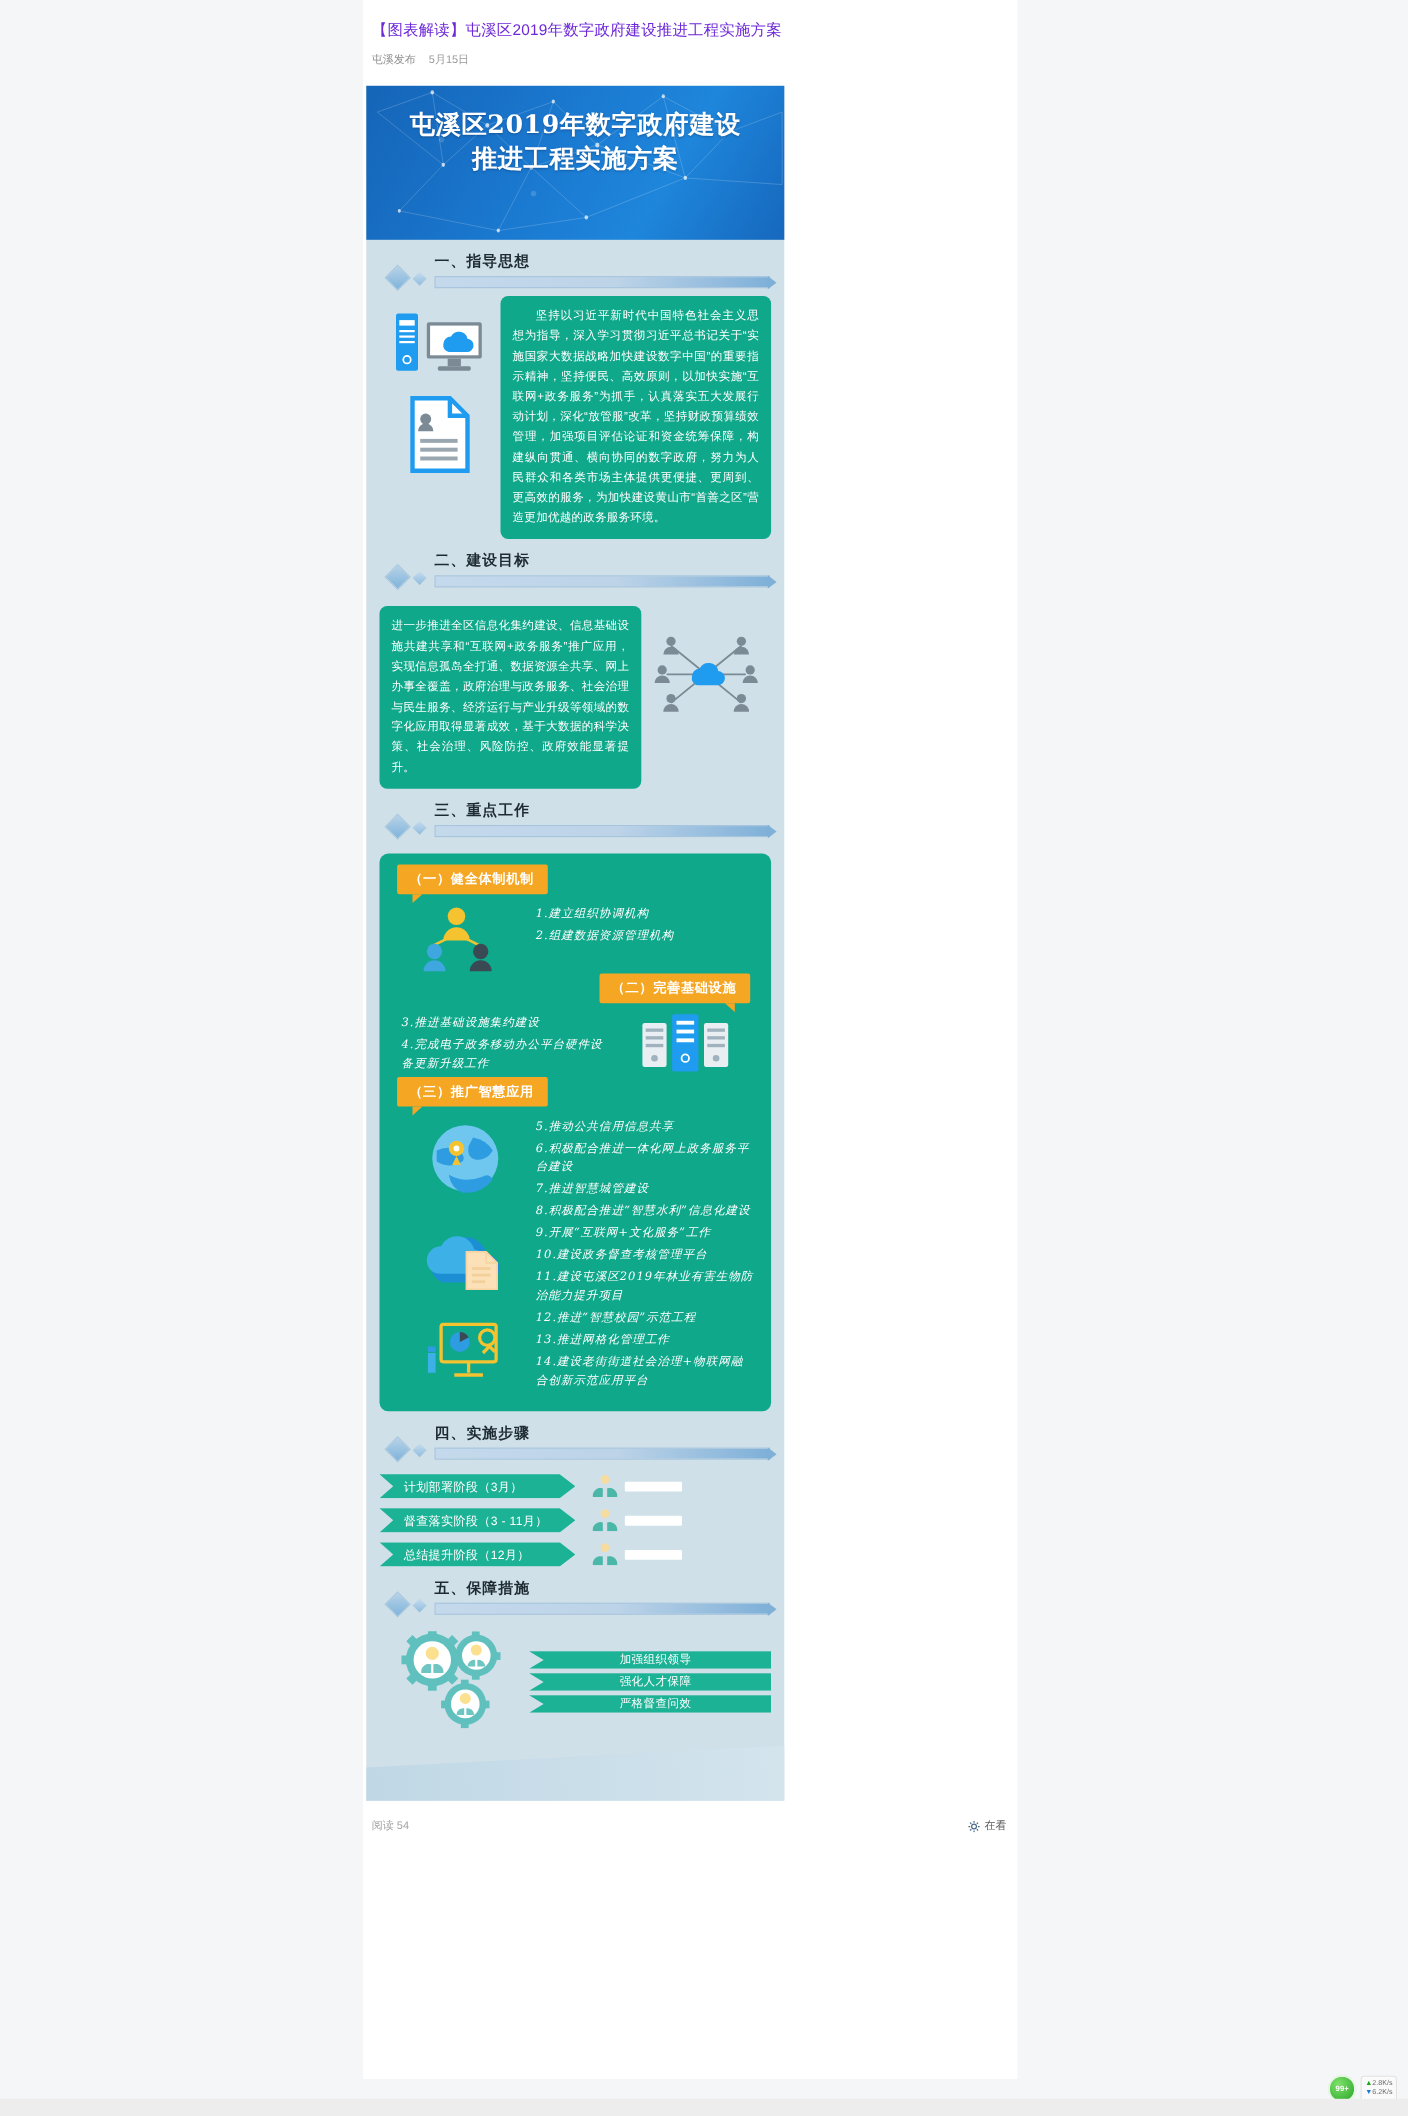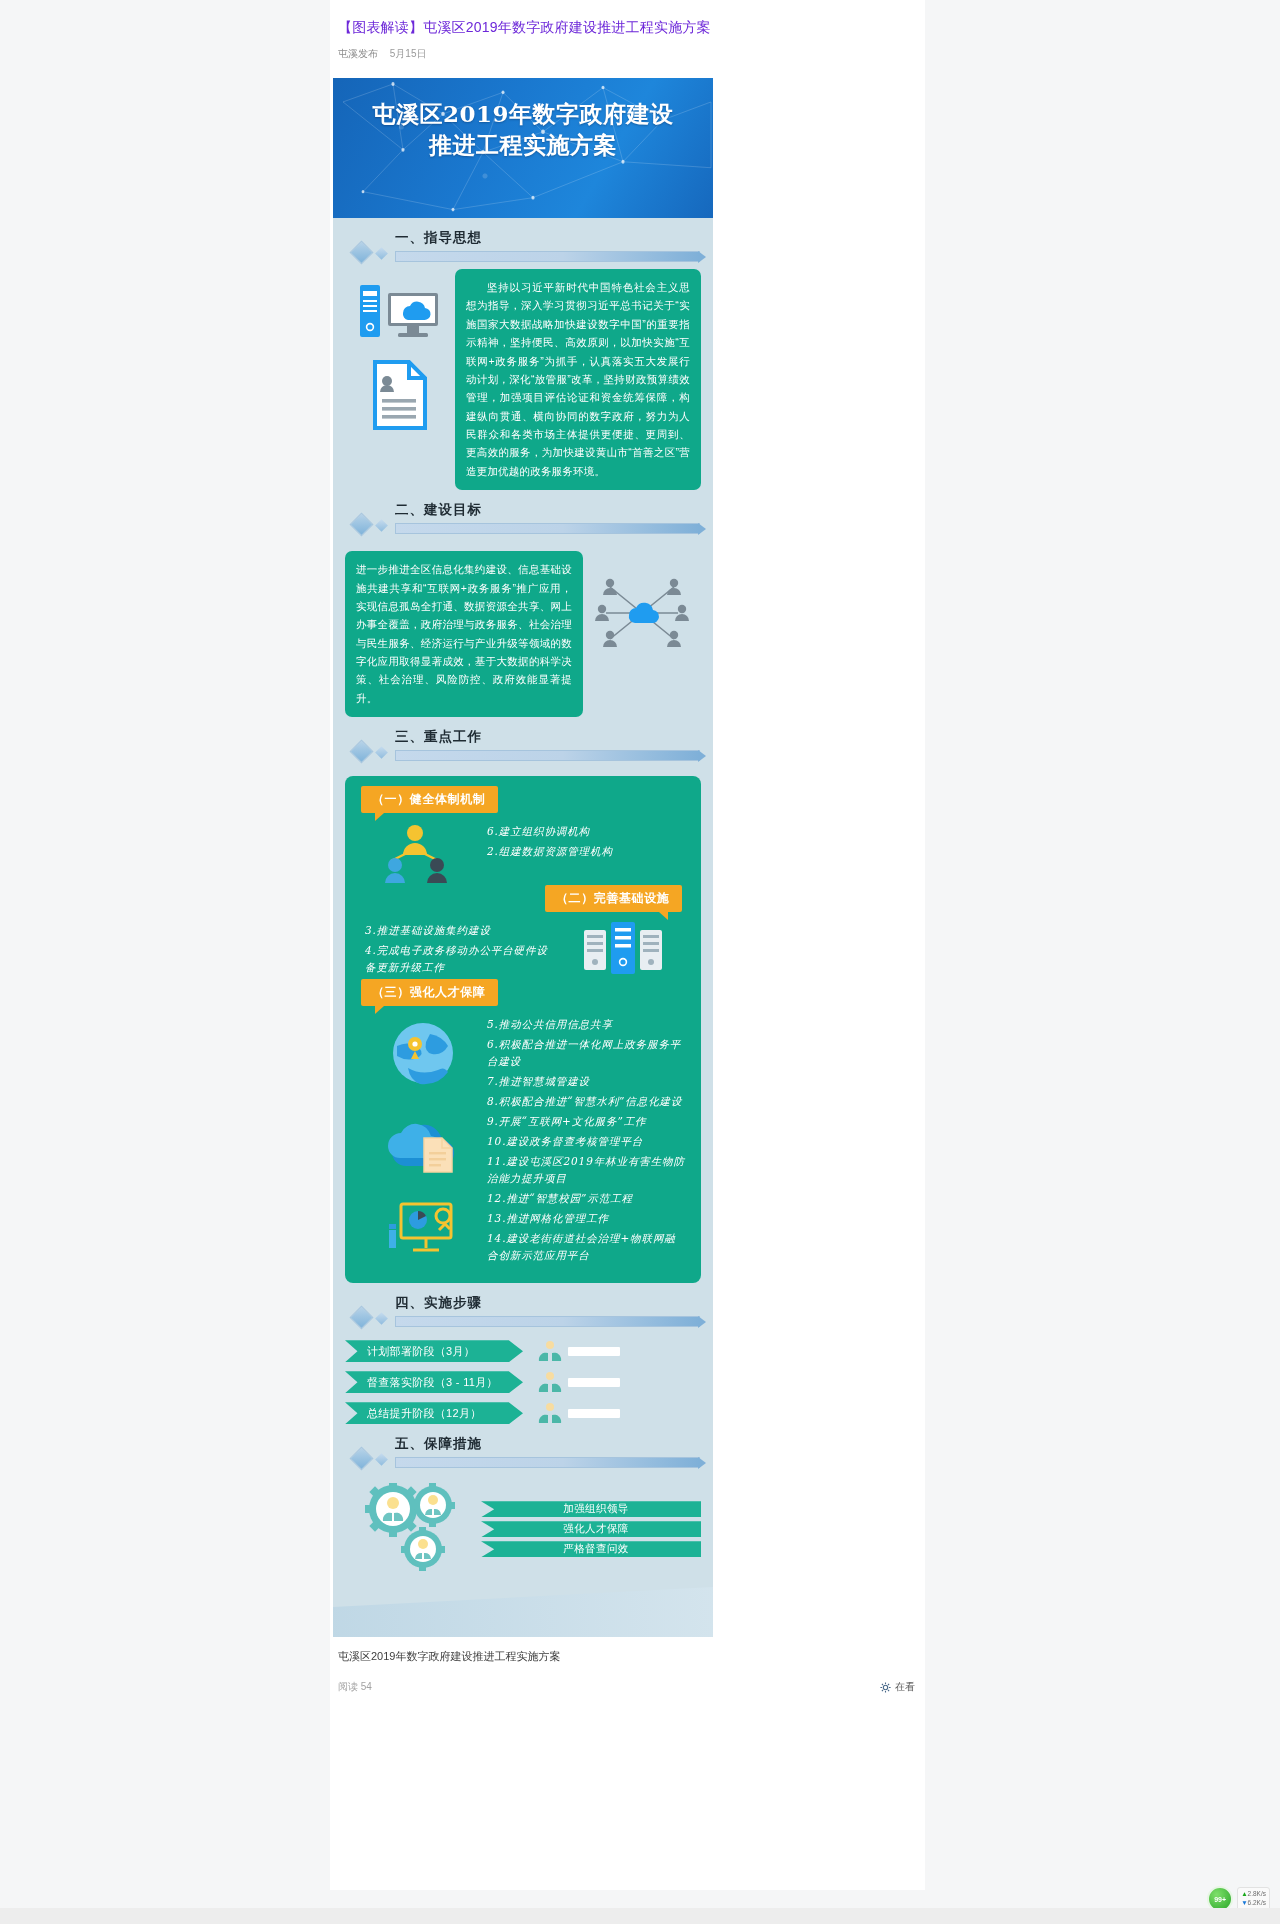--- a/index.html
+++ b/index.html
@@ -402,21 +402,21 @@
             <circle cx="34" cy="12" r="8" fill="#f5c330"></circle>
             <path d="M22 34 a12 12 0 0 1 24 0 z" fill="#f5c330"></path>
             <path d="M10 40 l24 -12 l24 12" stroke="#f5c330" stroke-width="2.4" fill="none"></path>
             <circle cx="14" cy="44" r="7" fill="#3ea7e0"></circle>
             <path d="M4 62 a10 10 0 0 1 20 0 z" fill="#3ea7e0"></path>
             <circle cx="56" cy="44" r="7" fill="#3a4a55"></circle>
             <path d="M46 62 a10 10 0 0 1 20 0 z" fill="#3a4a55"></path>
           </svg>
         </div>
         <ul class="hand-list w-list">
-          <li>6.建立组织协调机构</li>
+          <li>1.建立组织协调机构</li>
           <li>2.组建数据资源管理机构</li>
         </ul>
       </div>
 
       
       <div class="tab-label shift">（二）完善基础设施</div>
       <div class="work-row rev">
         <div class="w-icon">
           <svg width="82" height="56" viewBox="0 0 82 56">
             <rect x="2" y="10" width="22" height="40" rx="2" fill="#e8eef2"></rect>
@@ -436,21 +436,21 @@
             <circle cx="69" cy="42" r="3" fill="#9fb2bd"></circle>
           </svg>
         </div>
         <ul class="hand-list w-list">
           <li>3.推进基础设施集约建设</li>
           <li>4.完成电子政务移动办公平台硬件设备更新升级工作</li>
         </ul>
       </div>
 
       
-      <div class="tab-label">（三）强化人才保障</div>
+      <div class="tab-label">（三）推广智慧应用</div>
       <div class="work-row">
         <div class="w-icon">
           <div style="display:flex;flex-direction:column;align-items:center;gap:26px;padding-top:6px;">
             <svg width="66" height="66" viewBox="0 0 66 66">
               <circle cx="33" cy="33" r="30" fill="#6fc7ef"></circle>
               <path d="M7 26 q12 -6 22 2 q6 6 -2 10 q-10 4 -20 -2 z" fill="#2d9ce0"></path>
               <path d="M40 14 q12 2 18 12 q-6 10 -16 8 q-8 -2 -6 -12 z" fill="#2d9ce0"></path>
               <path d="M18 48 q14 8 30 2 q6 -4 10 2 q-10 14 -28 12 q-10 -4 -12 -16 z" fill="#2d9ce0"></path>
               <circle cx="25" cy="24" r="7" fill="#f5c330"></circle>
               <path d="M25 31 l4 8 l-8 0 z" fill="#f5c330"></path>
@@ -591,21 +591,20 @@
         <div class="m-arrow">加强组织领导</div>
         <div class="m-arrow">强化人才保障</div>
         <div class="m-arrow">严格督查问效</div>
       </div>
     </div>
 
     <div class="info-foot"></div>
    </div>
   </div>
 
-  <div class="caption">屯溪区2019年数字政府建设推进工程实施方案</div>
 
   <div class="stats">
     <div>
       <span>阅读</span>
       <span>54</span>
     </div>
     <div class="right">
       <svg width="11" height="11" viewBox="0 0 11 11">
         <circle cx="5.5" cy="5.5" r="2.2" fill="none" stroke="#4a6a8a" stroke-width="1.1"></circle>
         <g stroke="#4a6a8a" stroke-width="1.1">

